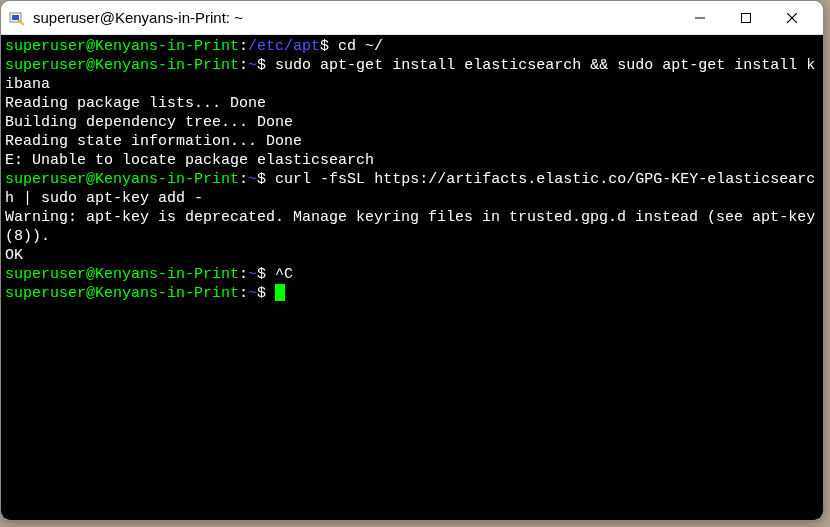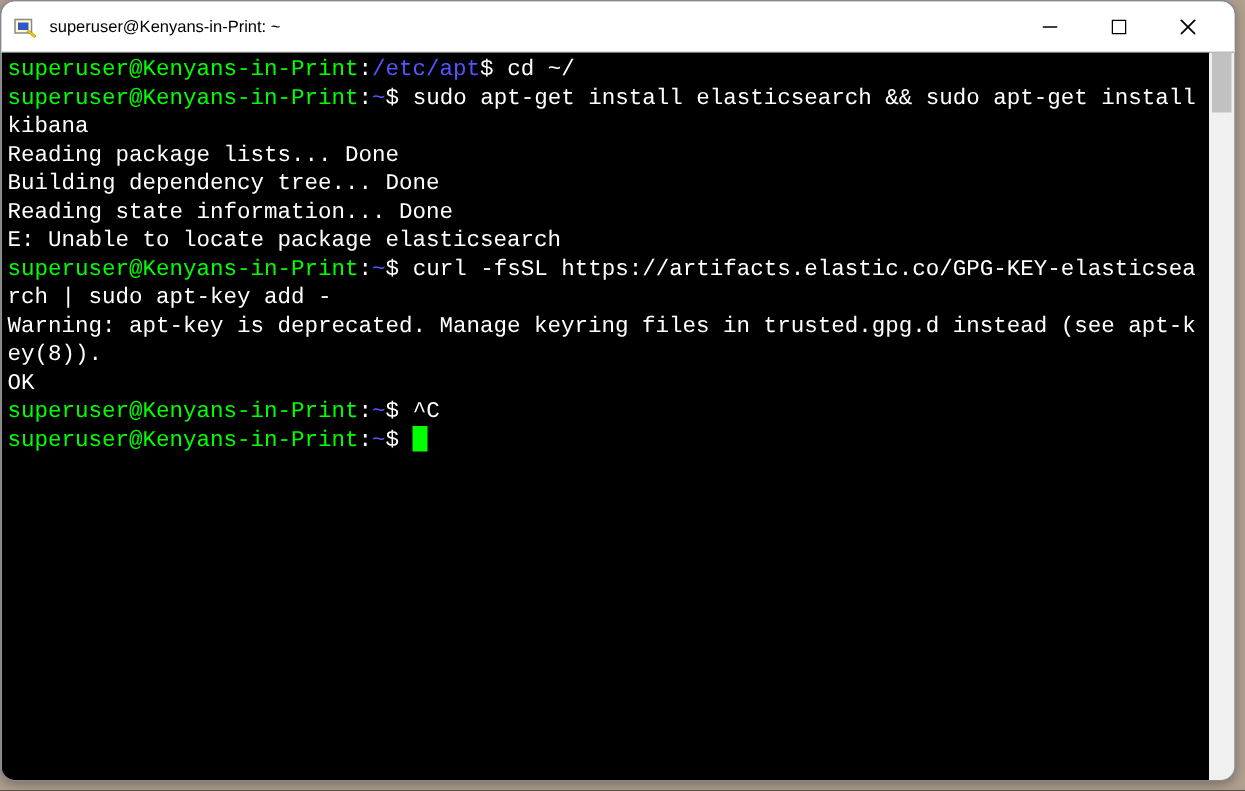--- a/index.html
+++ b/index.html
@@ -38,21 +38,21 @@
     .titlebar-icon {
       width: 16px;
       height: 16px;
       margin-right: 8px;
       display: flex;
       align-items: center;
       justify-content: center;
     }
     .titlebar-title {
       font-family: "Segoe UI", Tahoma, sans-serif;
-      font-size: 11px;
+      font-size: 15px;
       color: #000;
       flex: 1;
     }
     .win-controls {
       display: flex;
       gap: 0;
     }
     .win-btn {
       width: 46px;
       height: 32px;
@@ -61,20 +61,21 @@
       justify-content: center;
       font-family: "Segoe UI", sans-serif;
       font-size: 10px;
       color: #000;
     }
     .terminal-area {
       position: relative;
       height: calc(100% - 34px);
       background: #000000;
       display: flex;
+      flex-direction: column;
     }
     .terminal {
       flex: 1;
       padding: 2px 4px;
       font-family: "Consolas", "Courier New", monospace;
       font-size: 15px;
       line-height: 19px;
       color: #ffffff;
       white-space: pre-wrap;
       word-break: break-all;

